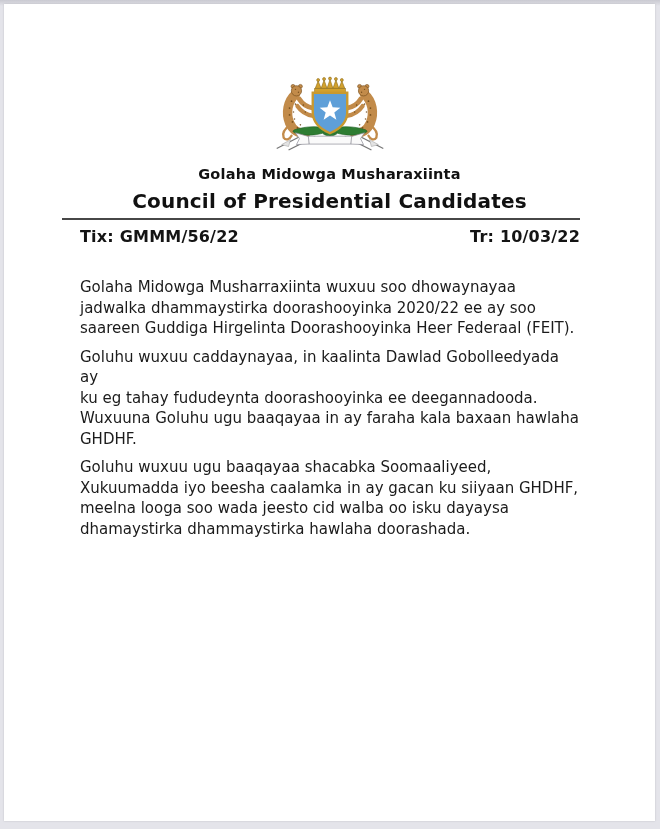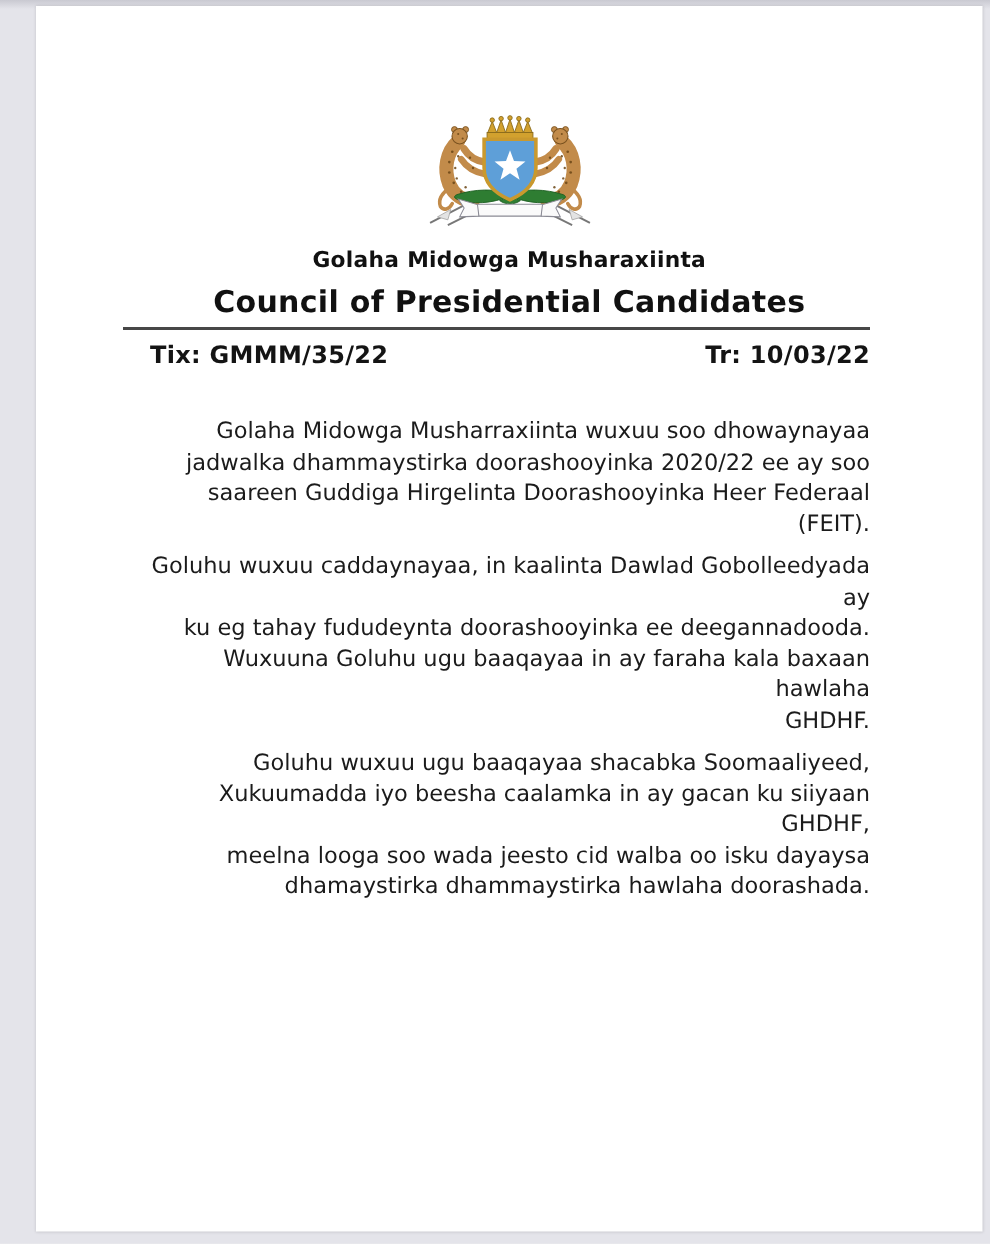--- a/index.html
+++ b/index.html
@@ -10,21 +10,20 @@
     overflow:hidden;
   }
   .canvas {
     position:relative; width:660px; height:829px;
     background:linear-gradient(#c9c9d1, #e4e4ea 6px);
   }
   .page {
     position:absolute; top:4px; left:4px; right:5px; bottom:8px;
     background:#ffffff;
     box-shadow:0 0 2px rgba(0,0,0,.15);
-    margin-left:20px;
   }
   .content { padding:0 75px 0 76px; }
 
   .emblem-wrap { text-align:center; padding-top:71px; }
   .emblem { display:inline-block; }
 
   .org-so {
     margin-top:9px; text-align:center;
     font-size:14.5px; font-weight:bold; color:#111; letter-spacing:.2px;
   }
@@ -39,21 +38,20 @@
   .ref-row {
     display:flex; justify-content:space-between; align-items:baseline;
     margin-top:7px;
     font-size:16px; font-weight:bold; color:#141414; letter-spacing:.2px;
   }
   .body-text { margin-top:31px; }
   .body-text p {
     margin:0 0 8px 0;
     font-size:15px; line-height:20.5px; color:#1b1b1b;
     white-space:pre-line;
-    text-align:right;
   }
 </style>
 </head>
 <body>
 
 <div class="canvas">
   <div class="page">
 
     <div class="emblem-wrap">
       <svg class="emblem" width="148" height="78" viewBox="0 0 150 78" aria-hidden="true">
@@ -133,21 +131,21 @@
       </svg>
 
       <div class="org-so">Golaha Midowga Musharaxiinta</div>
       <div class="org-en">Council of Presidential Candidates</div>
     </div>
 
     <hr class="rule">
 
     <div class="content">
       <div class="ref-row">
-        <span>Tix: GMMM/35/22</span>
+        <span>Tix: GMMM/56/22</span>
         <span>Tr: 10/03/22</span>
       </div>
 
       <div class="body-text">
         <p>Golaha Midowga Musharraxiinta wuxuu soo dhowaynayaa
 jadwalka dhammaystirka doorashooyinka 2020/22 ee ay soo
 saareen Guddiga Hirgelinta Doorashooyinka Heer Federaal (FEIT).</p>
         <p>Goluhu wuxuu caddaynayaa, in kaalinta Dawlad Gobolleedyada ay
 ku eg tahay fududeynta doorashooyinka ee deegannadooda.
 Wuxuuna Goluhu ugu baaqayaa in ay faraha kala baxaan hawlaha

